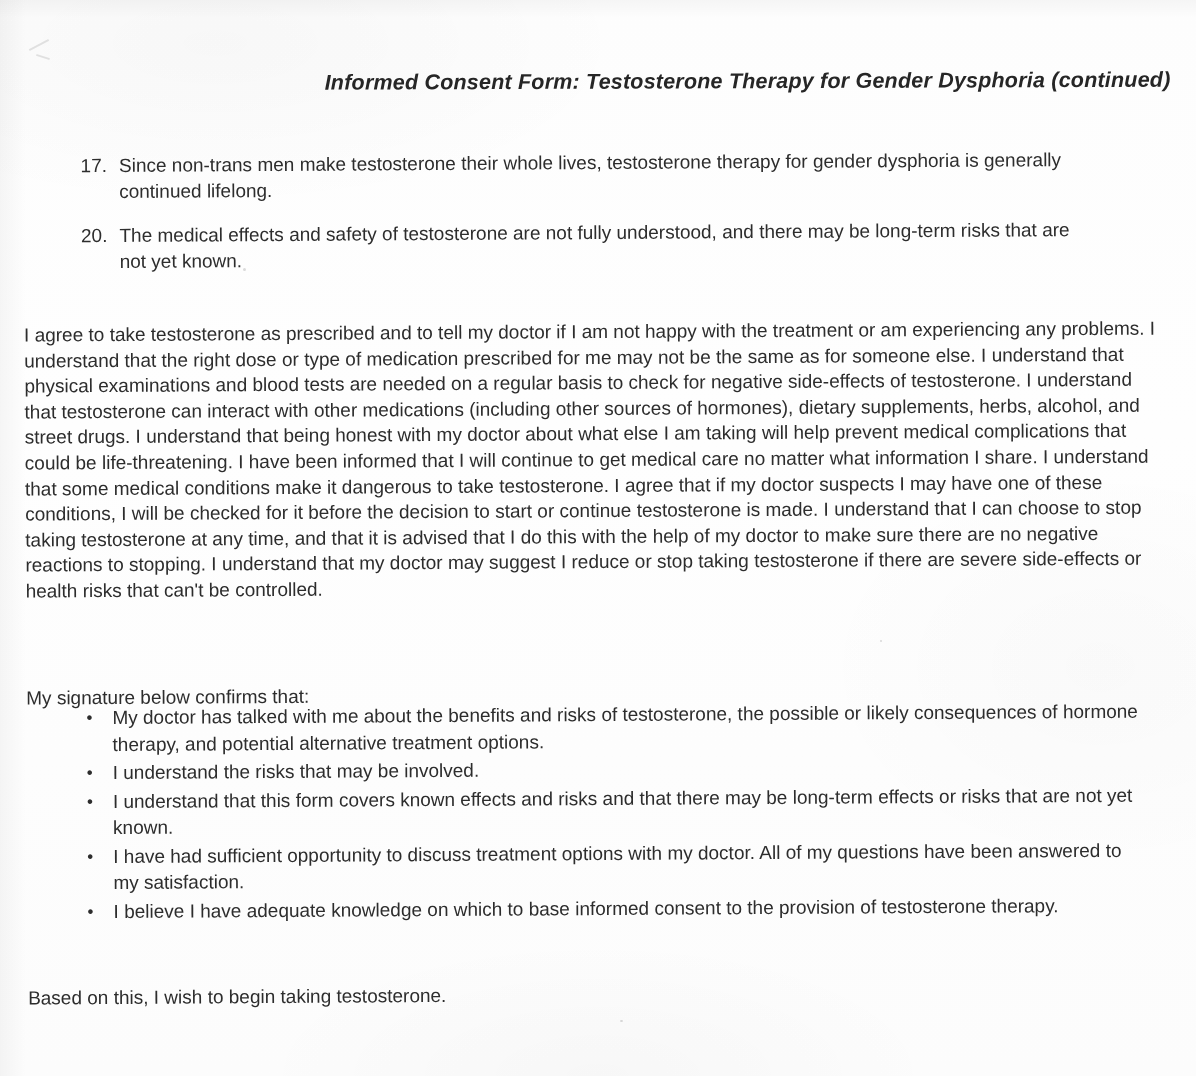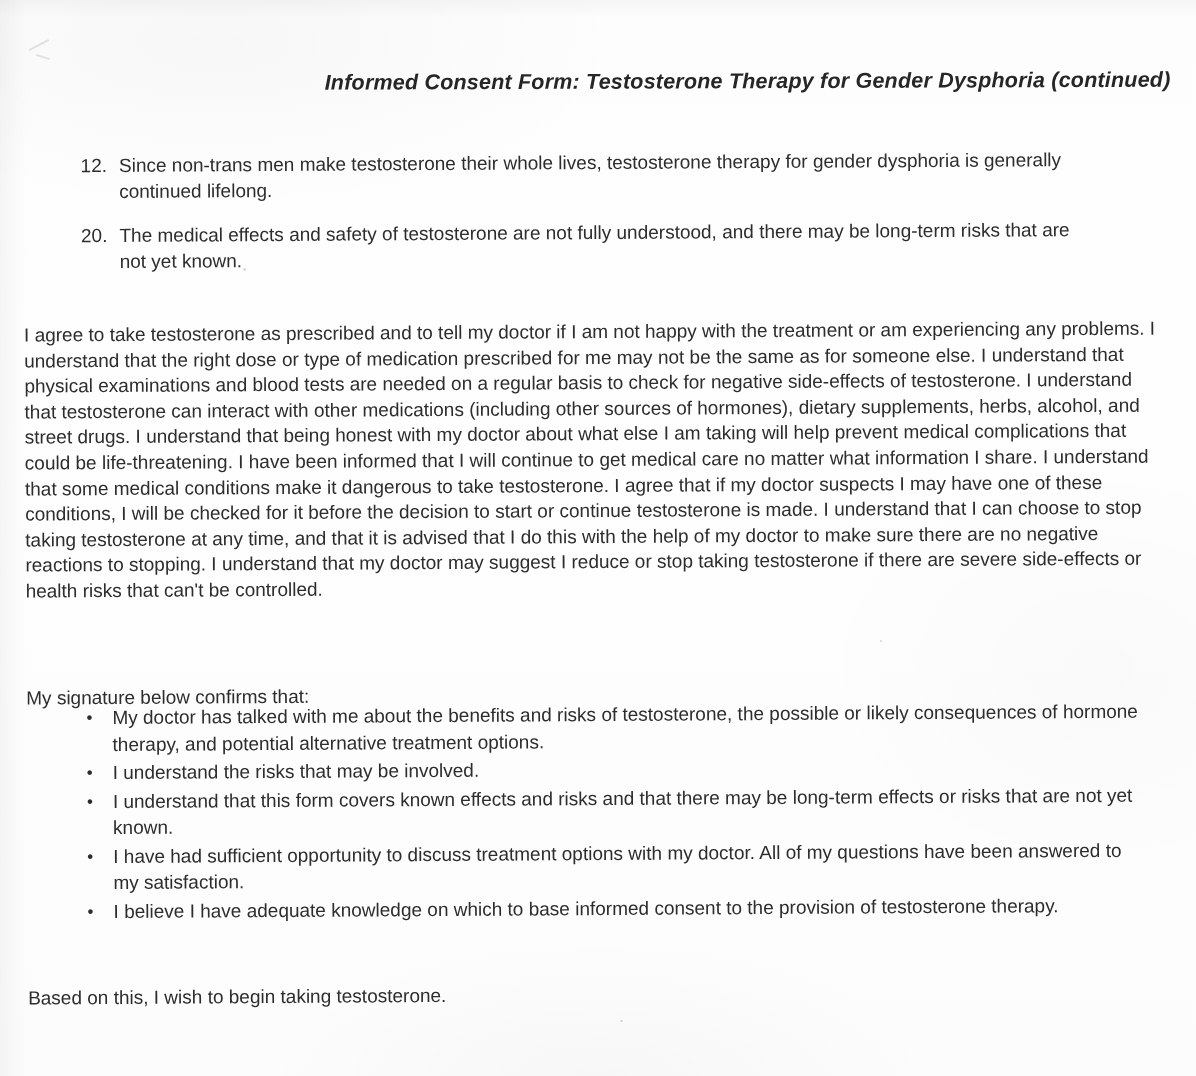--- a/index.html
+++ b/index.html
@@ -164,21 +164,21 @@
   <div class="speck" style="left:243px; top:268px; width:3px; height:3px;"></div>
   <div class="speck" style="left:880px; top:640px; width:2px; height:2px;"></div>
   <div class="speck" style="left:620px; top:1020px; width:3px; height:2px;"></div>
 
   <div class="content">
 
     <div class="doc-title">Informed Consent Form: Testosterone Therapy for Gender Dysphoria (continued)</div>
 
     <ul class="numbered-list">
       <li class="numbered-item">
-        <span class="num">12.</span>
+        <span class="num">17.</span>
         <span class="num-text">Since non-trans men make testosterone their whole lives, testosterone therapy for gender dysphoria is generally continued lifelong.</span>
       </li>
       <li class="numbered-item">
         <span class="num">20.</span>
         <span class="num-text">The medical effects and safety of testosterone are not fully understood, and there may be long-term risks that are not yet known.</span>
       </li>
     </ul>
 
     <p class="body-para" id="para-agree">I agree to take testosterone as prescribed and to tell my doctor if I am not happy with the treatment or am experiencing any problems. I understand that the right dose or type of medication prescribed for me may not be the same as for someone else. I understand that physical examinations and blood tests are needed on a regular basis to check for negative side-effects of testosterone. I understand that testosterone can interact with other medications (including other sources of hormones), dietary supplements, herbs, alcohol, and street drugs. I understand that being honest with my doctor about what else I am taking will help prevent medical complications that could be life-threatening. I have been informed that I will continue to get medical care no matter what information I share. I understand that some medical conditions make it dangerous to take testosterone. I agree that if my doctor suspects I may have one of these conditions, I will be checked for it before the decision to start or continue testosterone is made. I understand that I can choose to stop taking testosterone at any time, and that it is advised that I do this with the help of my doctor to make sure there are no negative reactions to stopping. I understand that my doctor may suggest I reduce or stop taking testosterone if there are severe side-effects or health risks that can't be controlled.</p>
 

